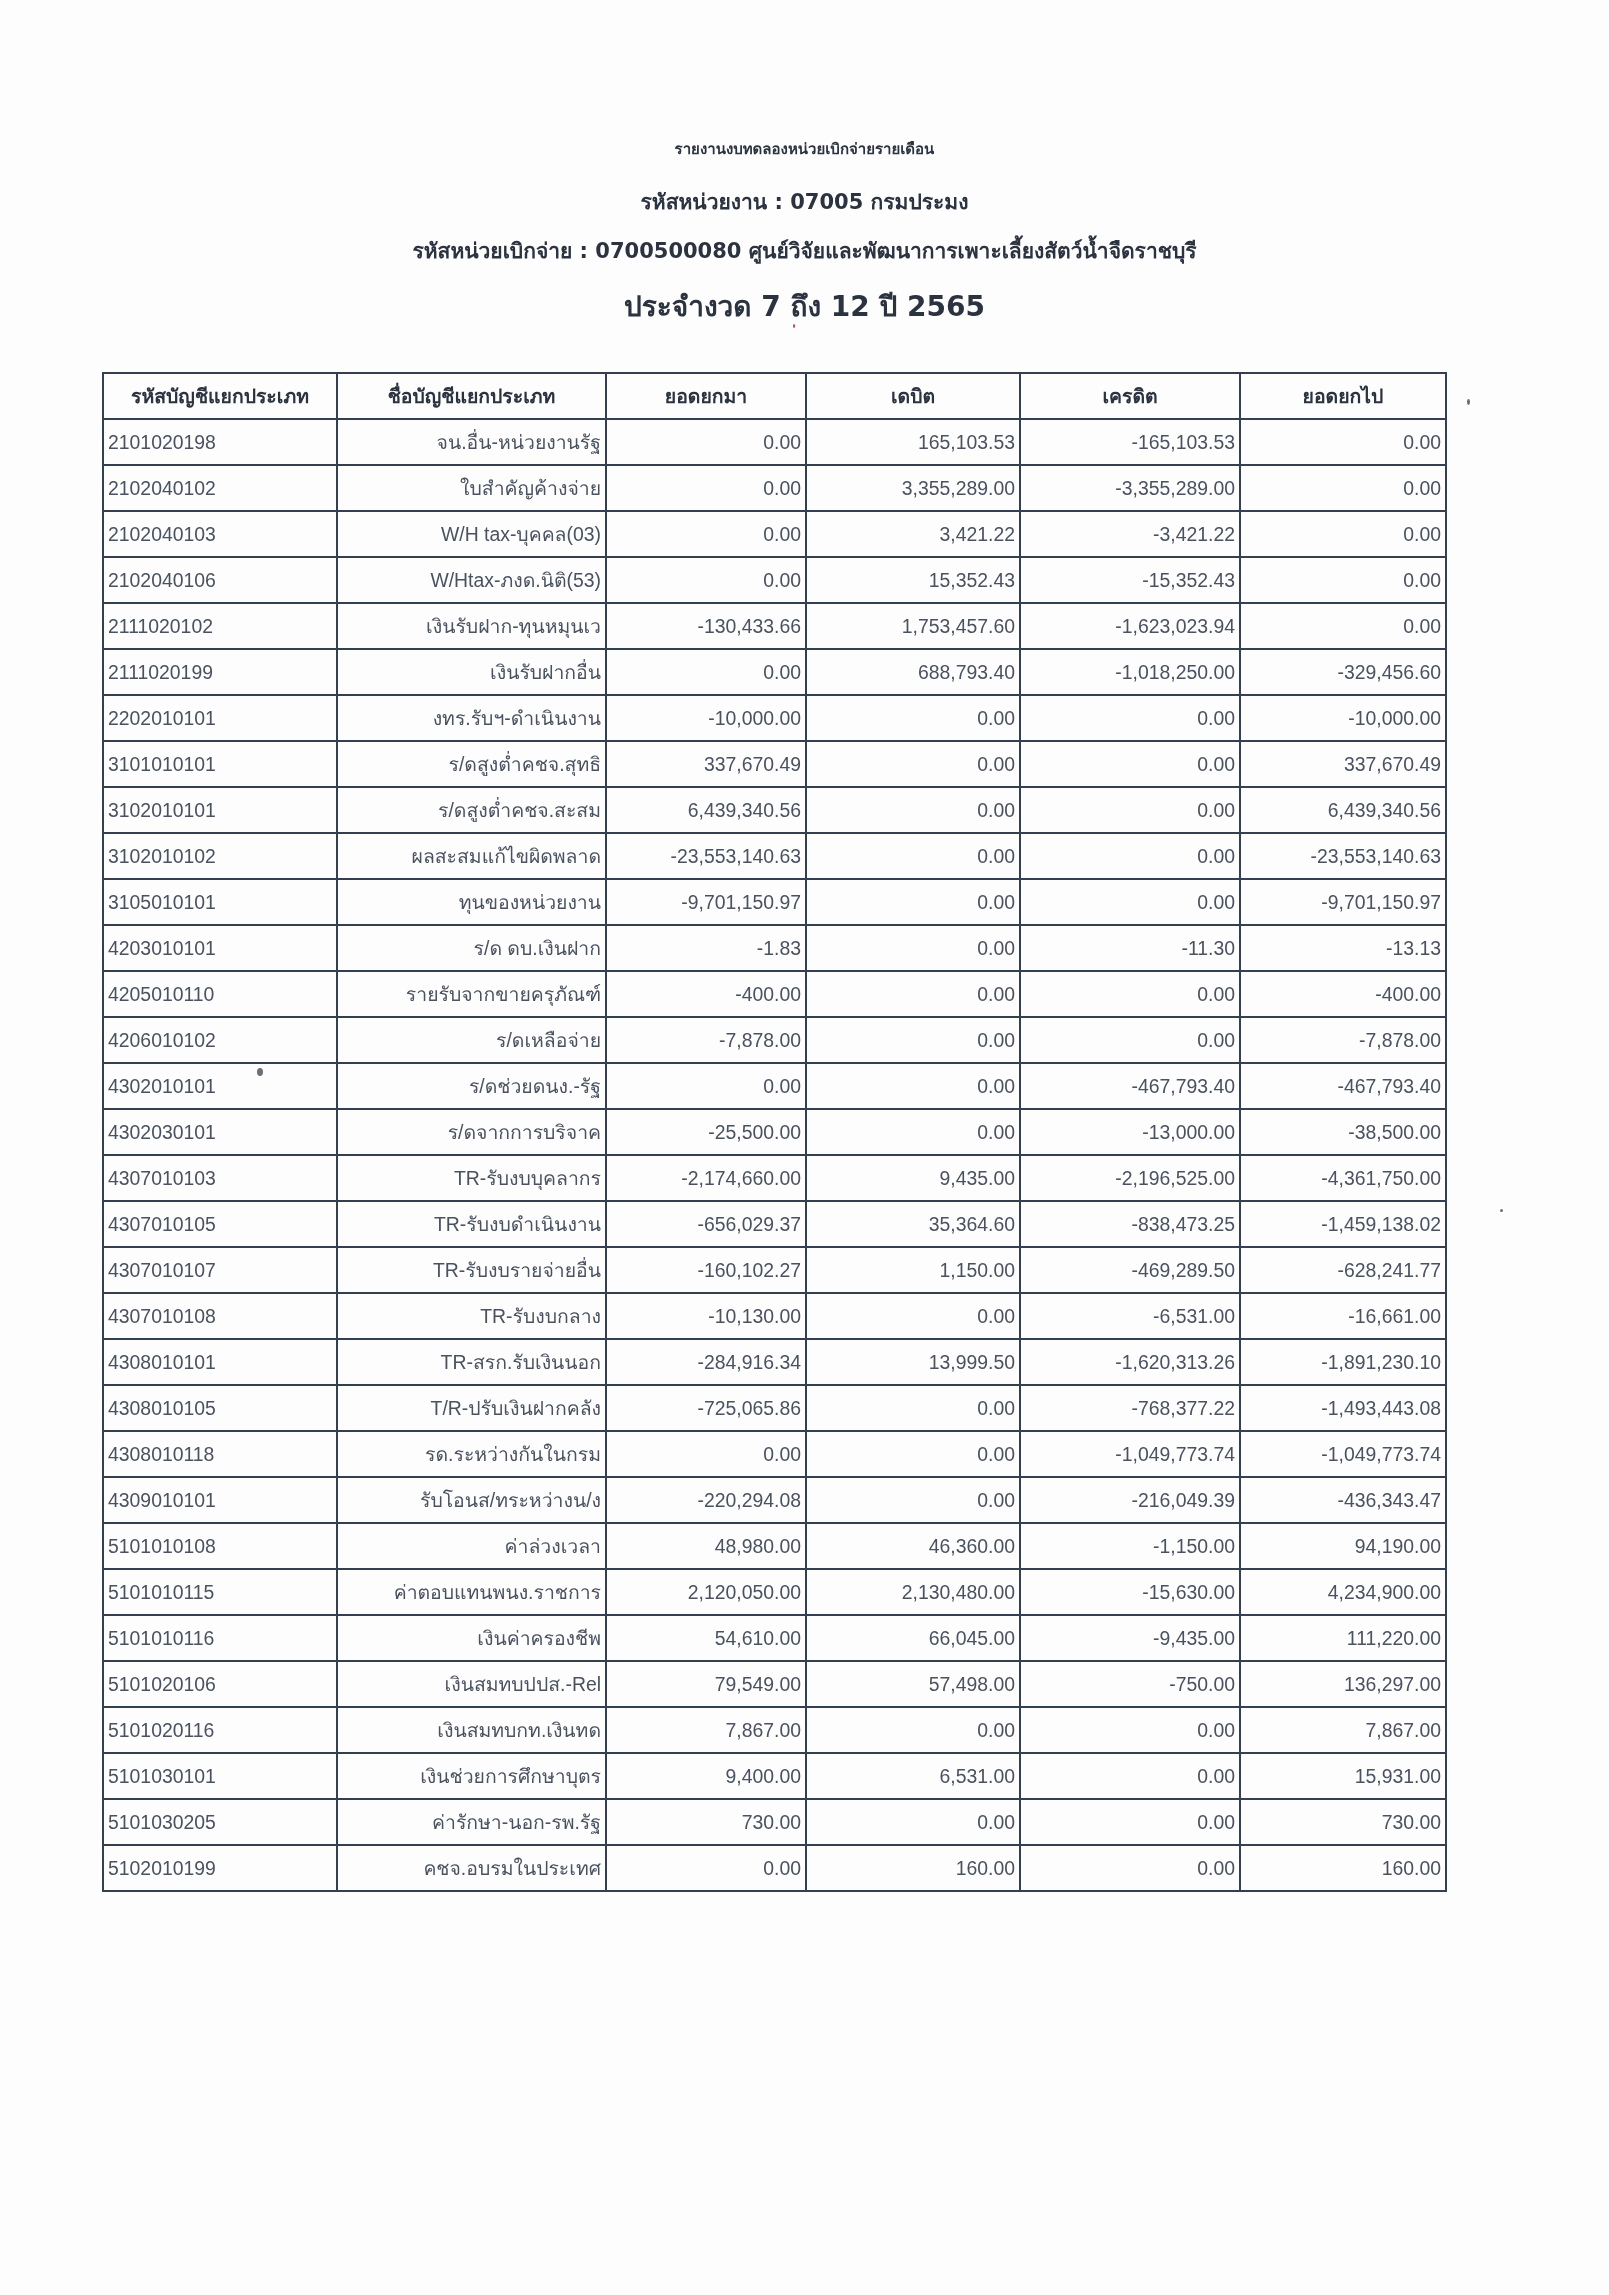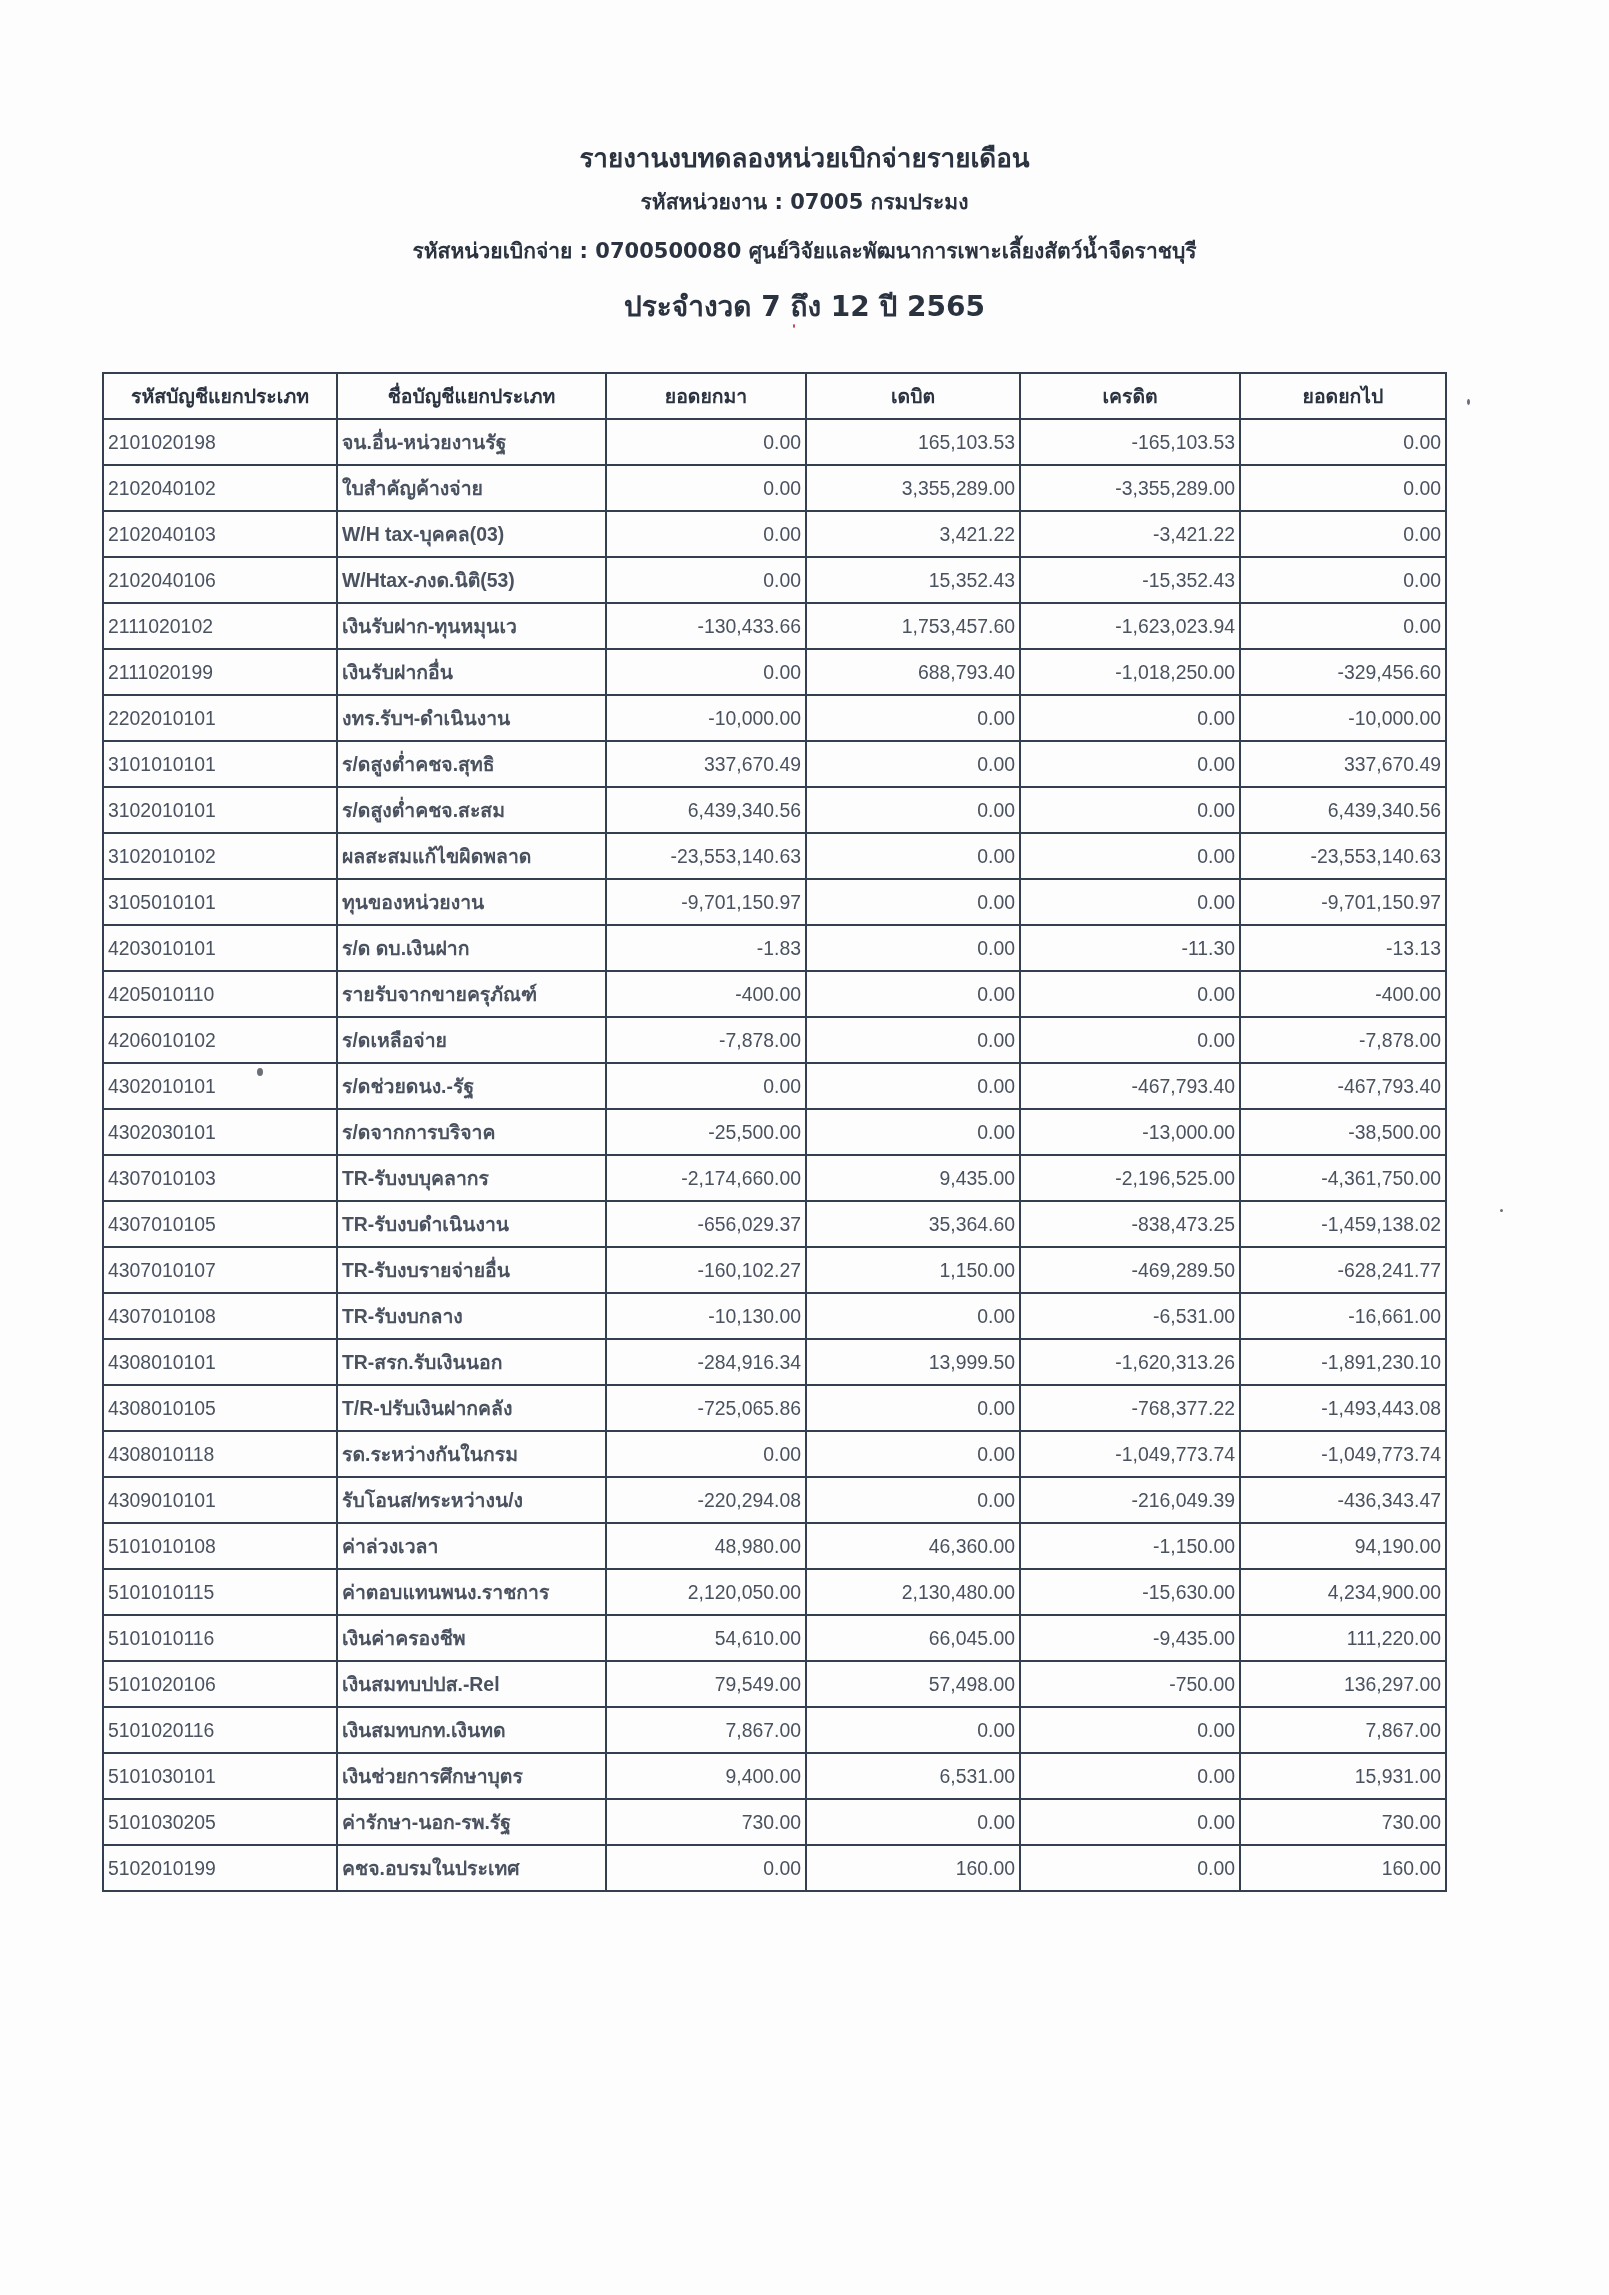--- a/index.html
+++ b/index.html
@@ -13,21 +13,21 @@
     overflow: hidden;
   }
   .titles {
     position: absolute;
     left: 0;
     width: 1609px;
     text-align: center;
     color: #2b3340;
     font-weight: bold;
   }
-  .t1 { top: 137px; font-size: 26px; }
+  .t1 { top: 137px; font-size: 15px; }
   .t2 { top: 185px; font-size: 21px; }
   .t3 { top: 234px; font-size: 21px; }
   .t4 { top: 284px; font-size: 28px; }
 
   table.ledger {
     position: absolute;
     left: 102px;
     top: 372px;
     border-collapse: collapse;
     table-layout: fixed;
@@ -52,21 +52,21 @@
     height: 44px;
     font-weight: bold;
     text-align: center;
     color: #2b3340;
   }
   table.ledger td {
     color: #4a5260;
     font-family: "Liberation Sans", "DejaVu Sans", sans-serif;
   }
   td.code { text-align: left; padding-left: 2.7px; margin-left: 44px; }
-  td.name { text-align: left; padding-left: 2.7px; font-family: "DejaVu Sans", sans-serif; font-weight: bold; }
+  td.name { text-align: right; padding-left: 2.7px; font-family: "DejaVu Sans", sans-serif; }
   td.num { text-align: right; padding-right: 2.7px; }
 
   .speck {
     position: absolute;
     background: #6a6f78;
     border-radius: 50%;
   }
 </style>
 </head>
 <body>

